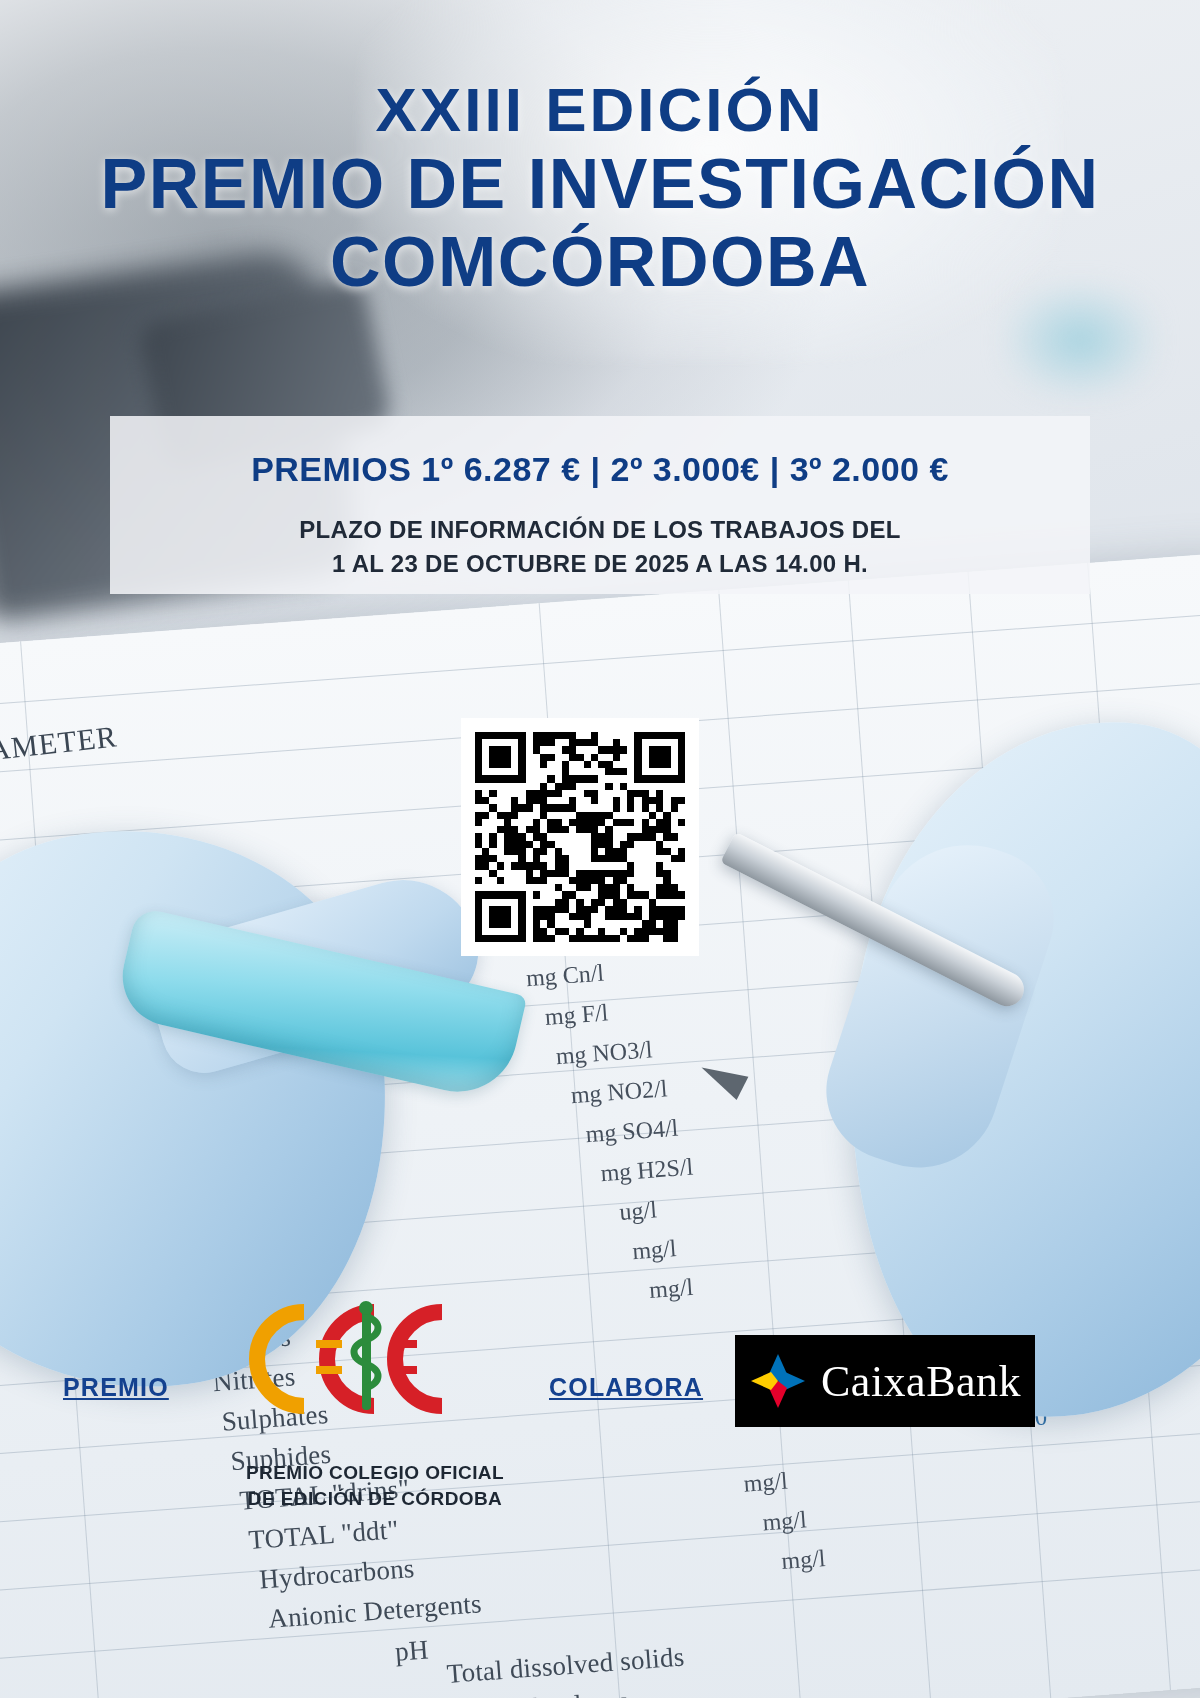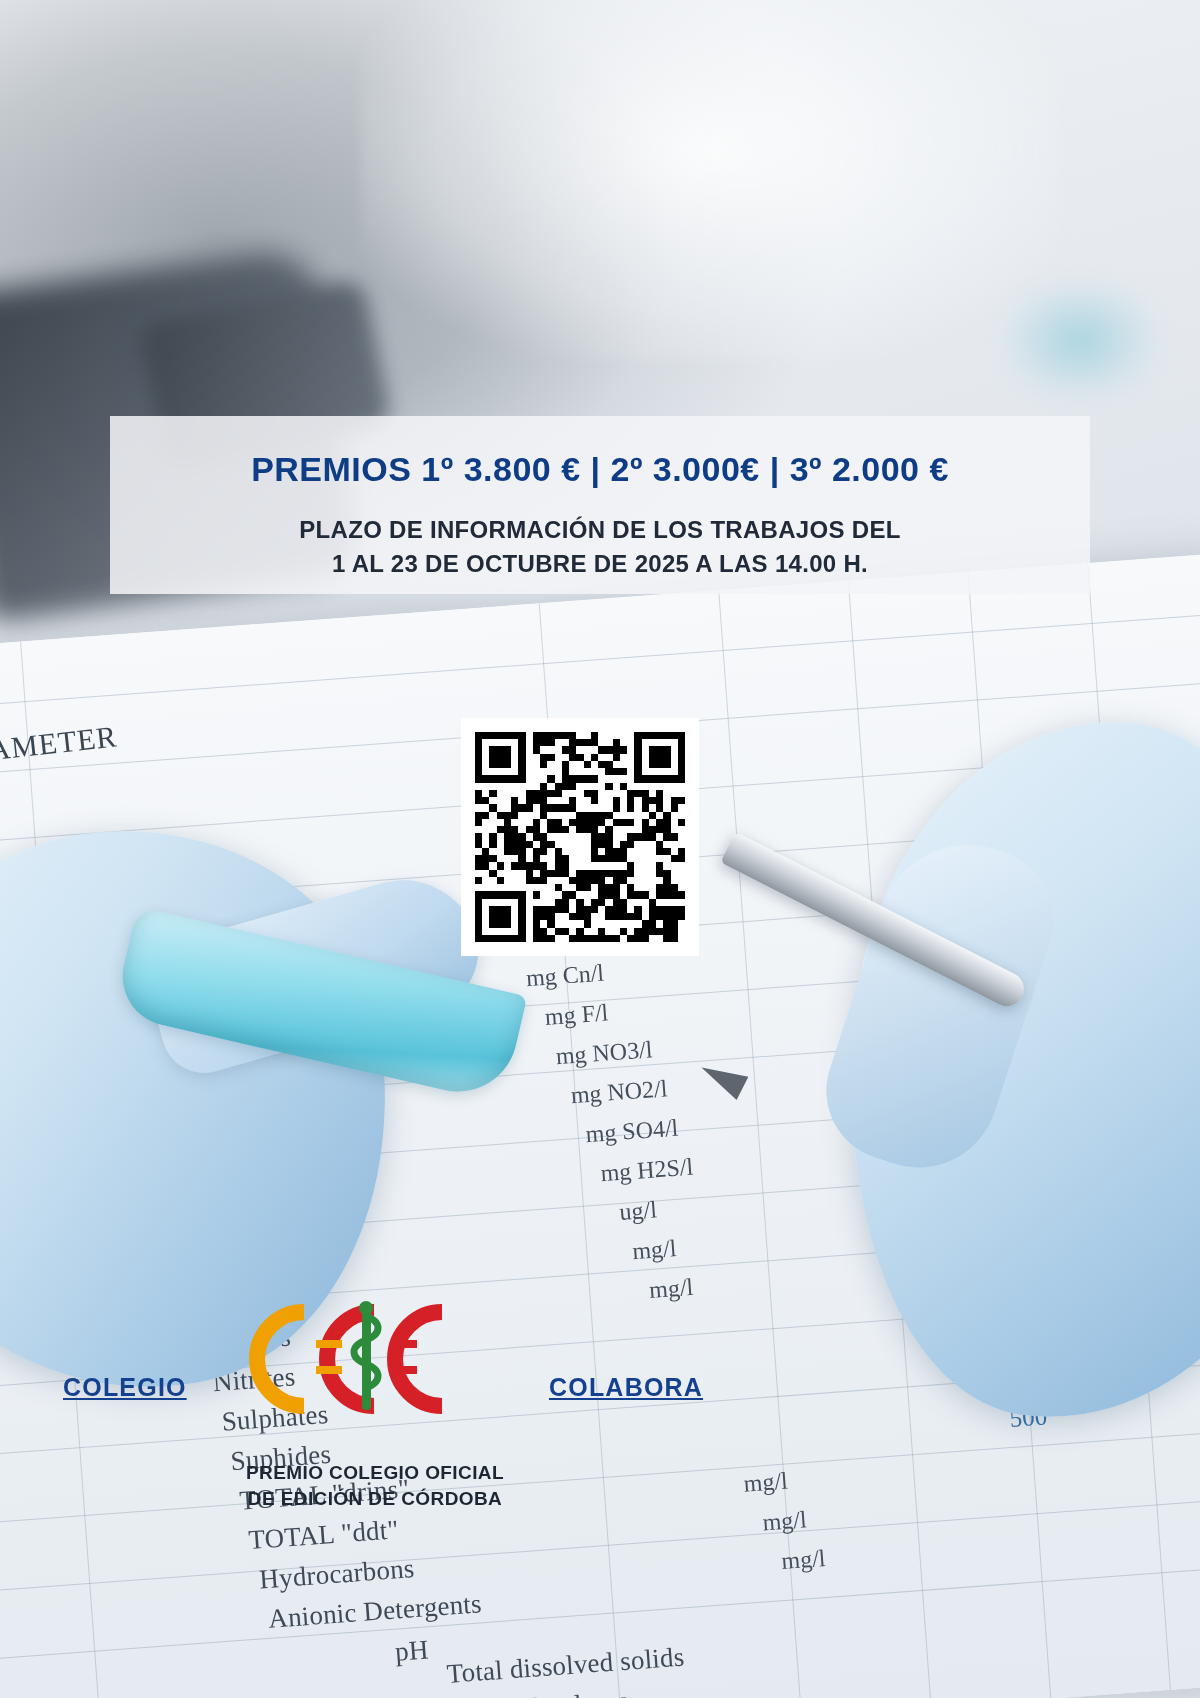--- a/index.html
+++ b/index.html
@@ -423,23 +423,28 @@
   <div class="hand hand-left"></div>
   <div class="hand-left-finger"></div>
   <div class="pipette"></div>
   <div class="hand hand-right"></div>
   <div class="hand-right-thumb"></div>
   <div class="pen"></div>
   <div class="pen-tip"></div>
 
   <div class="content">
 
+    <div class="titles">
+      <div class="title-1">XXIII EDICIÓN</div>
+      <div class="title-2">PREMIO DE INVESTIGACIÓN</div>
+      <div class="title-3">COMCÓRDOBA</div>
+    </div>
 
     <div class="info-band">
-      <div class="prizes">PREMIOS 1º 3.800 € | 2º 3.000€ | 3º 2.000 €</div>
+      <div class="prizes">PREMIOS 1º 6.287 € | 2º 3.000€ | 3º 2.000 €</div>
       <div class="deadline">
         <div>PLAZO DE INFORMACIÓN DE LOS TRABAJOS DEL</div>
         <div>1 AL 23 DE OCTUBRE DE 2025 A LAS 14.00 H.</div>
       </div>
     </div>
 
 
     <div class="qr-wrap">
       <div class="qr" id="qr">
           <i></i>
@@ -1279,36 +1284,45 @@
           <i></i>
           <i></i>
           <i style="background: rgb(255, 255, 255);"></i>
           <i style="background: rgb(255, 255, 255);"></i>
           <i></i>
           <i></i>
           <i style="background: rgb(255, 255, 255);"></i>
         </div>
     </div>
 
-    <div class="convoca">COLEGIO</div>
+    <div class="convoca">PREMIO</div>
     <div class="colabora">COLABORA</div>
 
     <svg class="cmc-logo" viewBox="0 0 250 118">
       <path d="M58 12 a47 47 0 1 0 0 94 a47 47 0 0 1 0 -94 z" fill="none" stroke="#f0a000" stroke-width="16" stroke-linecap="round"></path>
       <path d="M128 12 a47 47 0 1 0 0 94 a47 47 0 0 1 0 -94 z" fill="none" stroke="#d62027" stroke-width="16" stroke-linecap="round"></path>
       <path d="M196 12 a47 47 0 1 0 0 94 a47 47 0 0 1 0 -94 z" fill="none" stroke="#d62027" stroke-width="16" stroke-linecap="round"></path>
       <rect x="116" y="6" width="9" height="104" rx="4" fill="#2c8c3c"></rect>
       <path d="M120 16 c16 6 16 18 0 24 c-16 6 -16 18 0 24 c16 6 16 18 0 24" fill="none" stroke="#2c8c3c" stroke-width="7" stroke-linecap="round"></path>
       <circle cx="120" cy="8" r="7" fill="#2c8c3c"></circle>
       <rect x="70" y="40" width="26" height="8" fill="#f0a000"></rect>
       <rect x="145" y="40" width="26" height="8" fill="#d62027"></rect>
       <rect x="70" y="66" width="26" height="8" fill="#f0a000"></rect>
       <rect x="145" y="66" width="26" height="8" fill="#d62027"></rect>
     </svg>
 
     <div class="cmc-caption">
       <div>PREMIO COLEGIO OFICIAL</div>
       <div>DE EDICIÓN DE CÓRDOBA</div>
     </div>
 
+    <div class="caixa">
+      <svg class="caixa-star" viewBox="0 0 62 62">
+        <path d="M31 4 L40 24 L31 31 L22 24 Z" fill="#0072ba"></path>
+        <path d="M58 31 L38 40 L31 31 L38 22 Z" fill="#0072ba"></path>
+        <path d="M31 58 L22 38 L31 31 L40 38 Z" fill="#e4002b"></path>
+        <path d="M4 31 L24 22 L31 31 L24 40 Z" fill="#ffcd00"></path>
+      </svg>
+      <div class="caixa-name">CaixaBank</div>
+    </div>
 
   </div>
 </div>
 
 </body></html>

